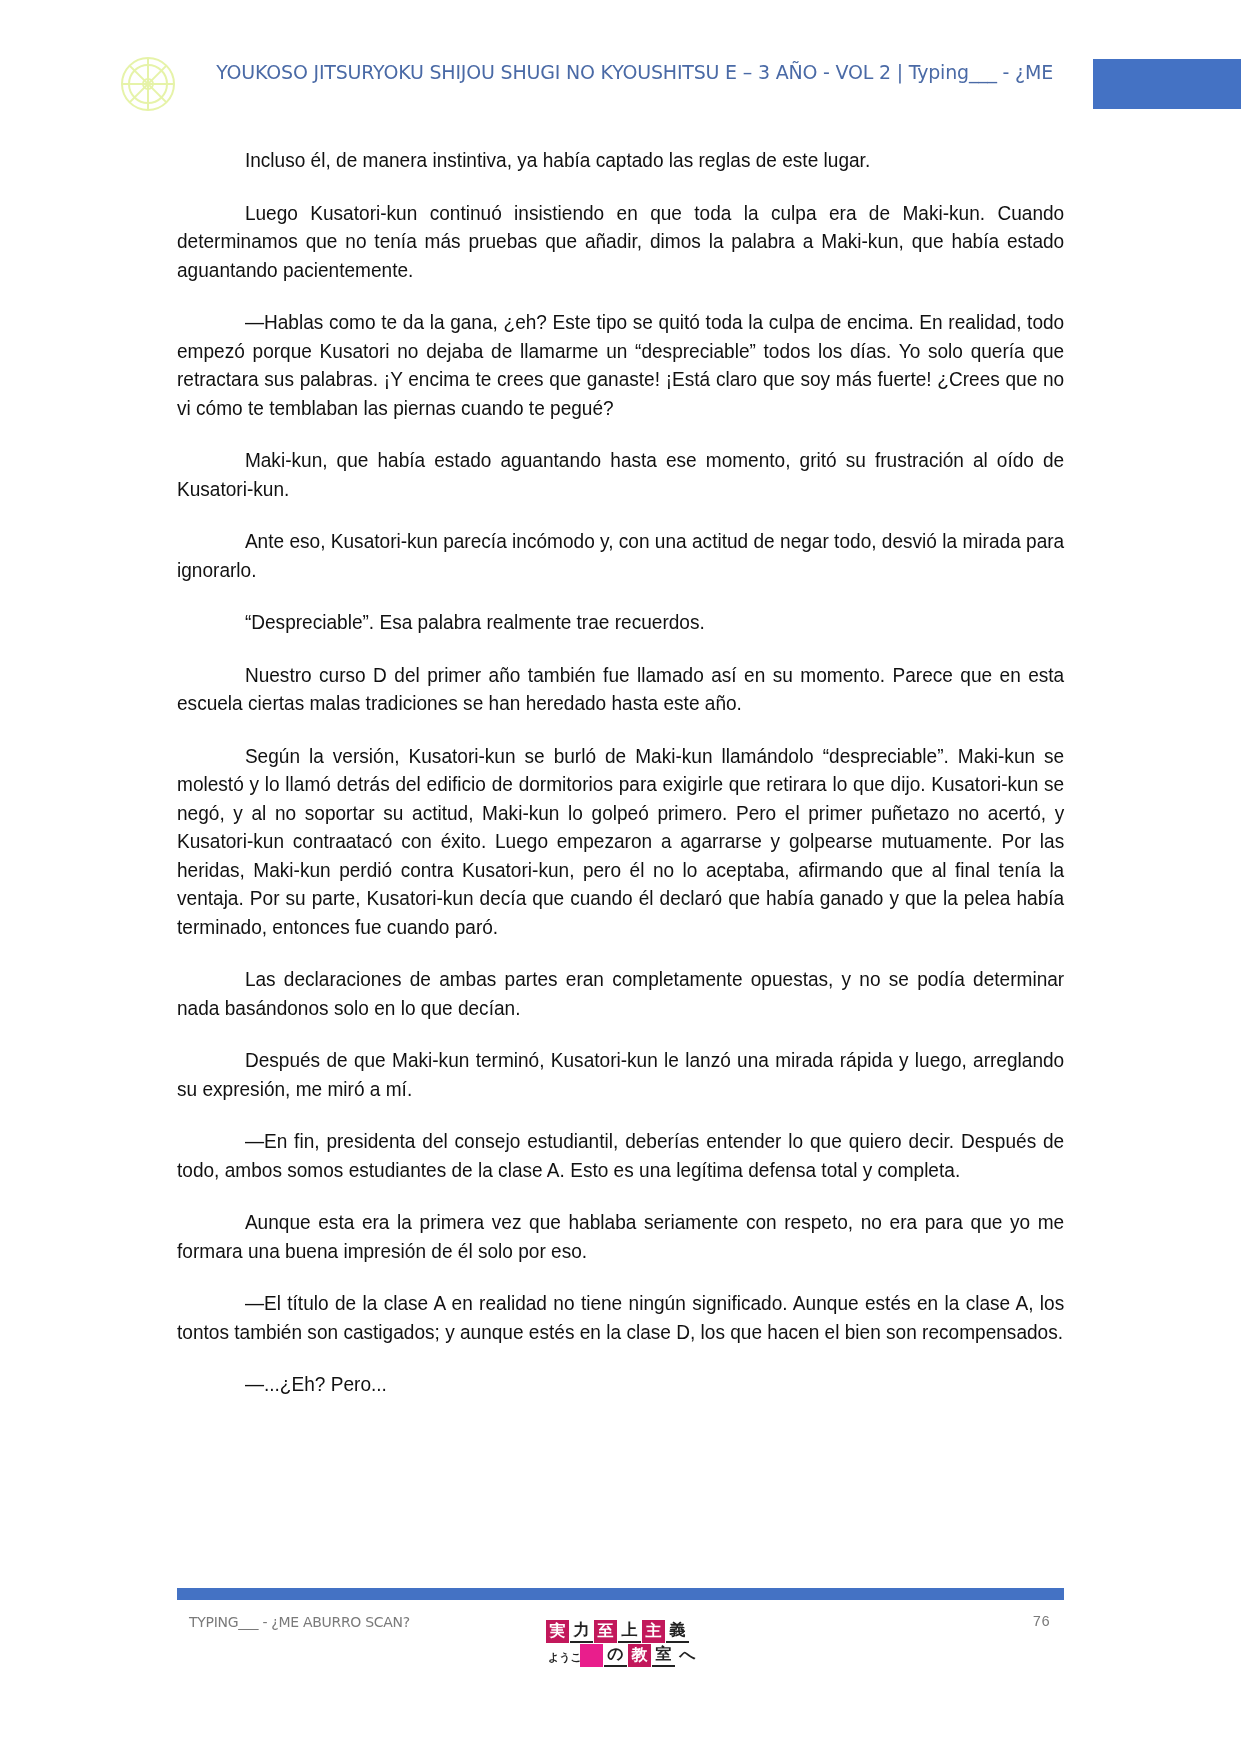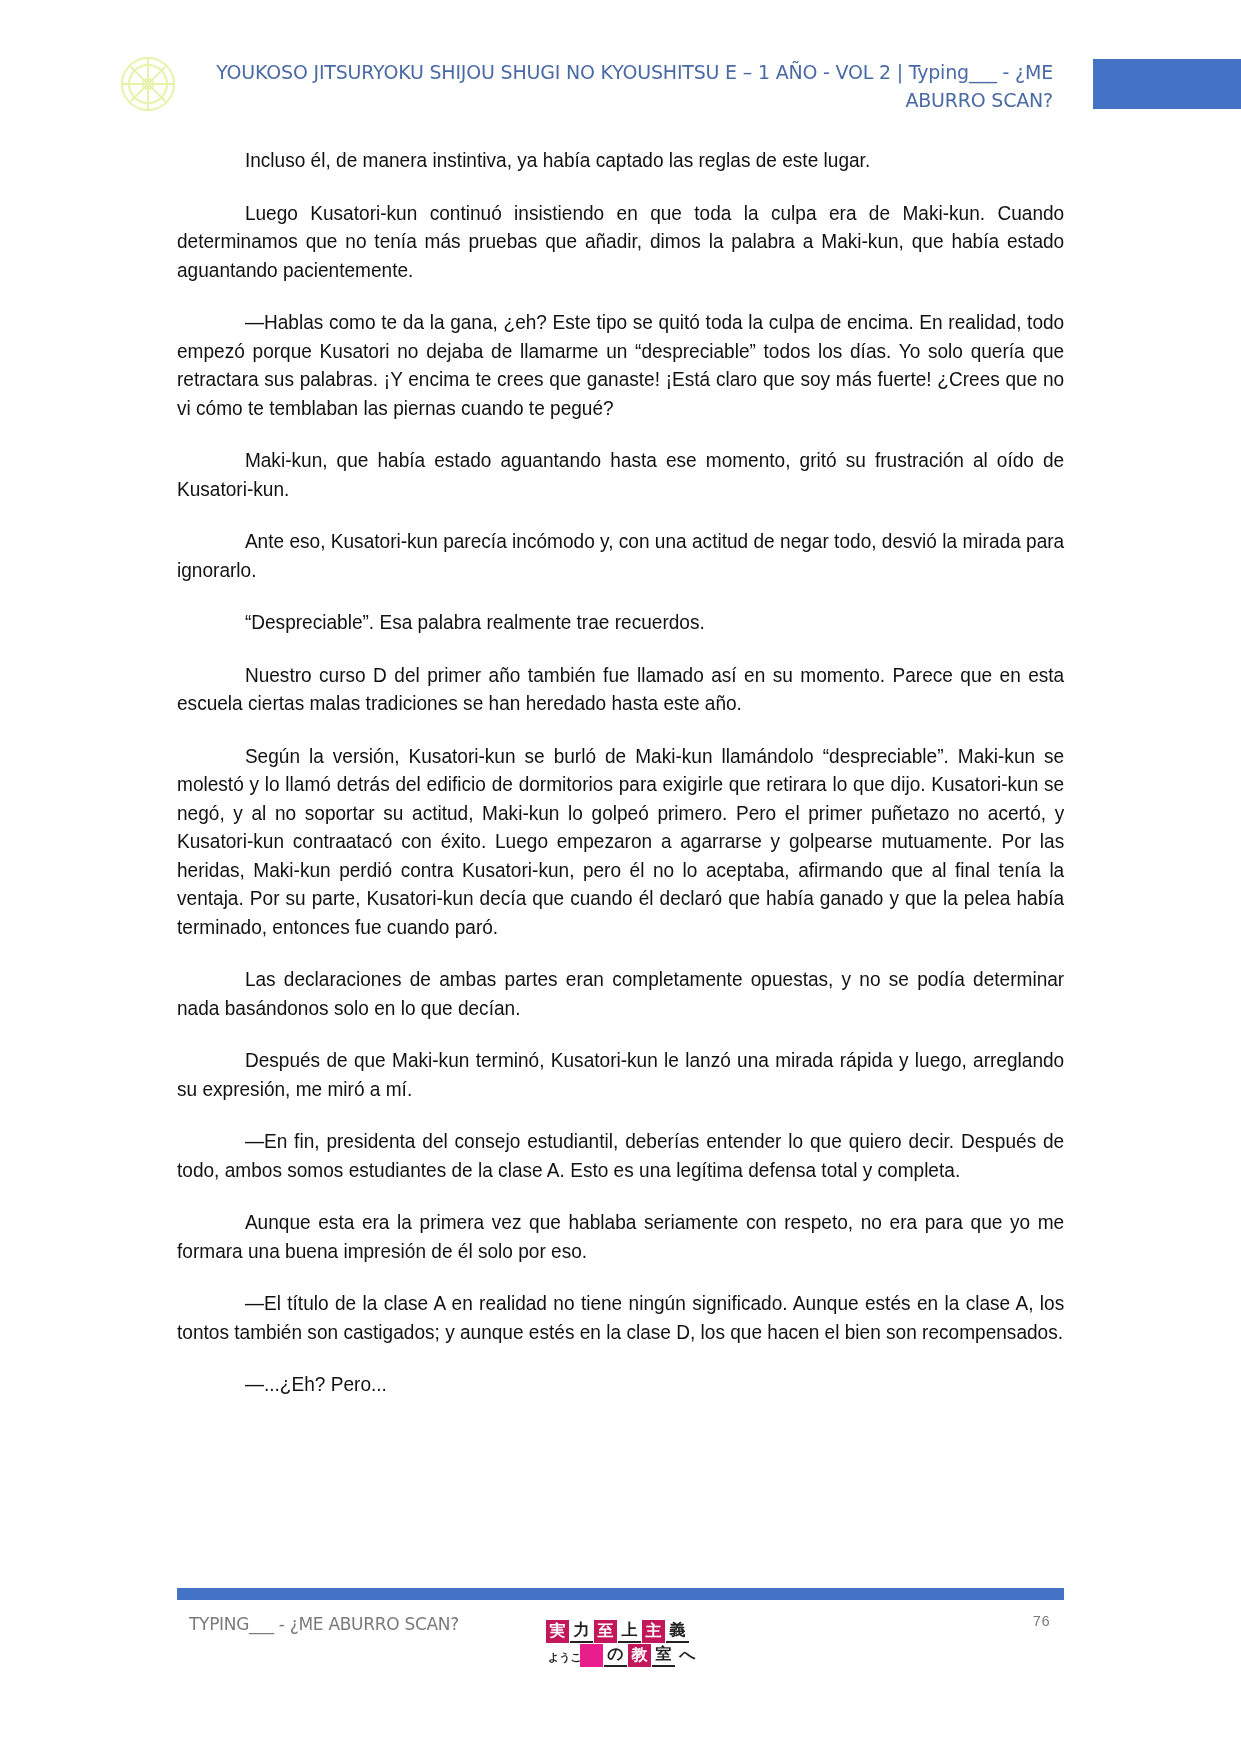--- a/index.html
+++ b/index.html
@@ -30,21 +30,21 @@
     .body-text p {
       text-align: justify; text-indent: 73px; margin-bottom: 24px;
     }
 
     .footer-bar {
       position: absolute; left: 177px; top: 1588px; width: 887px; height: 12px;
       background: #4472c4;
     }
     .footer-left {
       position: absolute; left: 189px; top: 1614px;
-      color: #7a7a7a; font-family: "DejaVu Sans", sans-serif; font-size: 17px;
+      color: #7a7a7a; font-family: "DejaVu Sans", sans-serif; font-size: 14px;
       letter-spacing: -0.3px;
     }
     .footer-page {
       position: absolute; left: 1010px; top: 1614px; width: 40px; text-align: right;
       color: #7a7a7a; font-family: Liberation Mono, monospace; font-size: 14.5px;
     }
     .footer-logo {
       position: absolute; left: 546px; top: 1606px; width: 150px; height: 70px;
     }
     .fl-top { position: absolute; left: 2px; top: 0; font-size: 11px; font-weight: bold; color: #222; font-family: "DejaVu Sans", sans-serif; margin-top: 44px; }
@@ -70,22 +70,21 @@
       <circle cx="28" cy="28" r="19"></circle>
       <circle cx="28" cy="28" r="5"></circle>
       <line x1="28" y1="2" x2="28" y2="54"></line>
       <line x1="2" y1="28" x2="54" y2="28"></line>
       <line x1="9.6" y1="9.6" x2="46.4" y2="46.4"></line>
       <line x1="46.4" y1="9.6" x2="9.6" y2="46.4"></line>
     </g>
   </svg>
 </div>
 <div class="header-title">
-  <div>YOUKOSO JITSURYOKU SHIJOU SHUGI NO KYOUSHITSU E – 1 AÑO - VOL 2 | Typing___ - ¿ME</div>
-  <div>ABURRO SCAN?</div>
+  <div>YOUKOSO JITSURYOKU SHIJOU SHUGI NO KYOUSHITSU E – 3 AÑO - VOL 2 | Typing___ - ¿ME</div>
 </div>
 <div class="header-accent"></div>
 
 <div class="body-text">
   <p>Incluso él, de manera instintiva, ya había captado las reglas de este lugar.</p>
   <p>Luego Kusatori-kun continuó insistiendo en que toda la culpa era de Maki-kun. Cuando determinamos que no tenía más pruebas que añadir, dimos la palabra a Maki-kun, que había estado aguantando pacientemente.</p>
   <p>—Hablas como te da la gana, ¿eh? Este tipo se quitó toda la culpa de encima. En realidad, todo empezó porque Kusatori no dejaba de llamarme un “despreciable” todos los días. Yo solo quería que retractara sus palabras. ¡Y encima te crees que ganaste! ¡Está claro que soy más fuerte! ¿Crees que no vi cómo te temblaban las piernas cuando te pegué?</p>
   <p>Maki-kun, que había estado aguantando hasta ese momento, gritó su frustración al oído de Kusatori-kun.</p>
   <p>Ante eso, Kusatori-kun parecía incómodo y, con una actitud de negar todo, desvió la mirada para ignorarlo.</p>
   <p>“Despreciable”. Esa palabra realmente trae recuerdos.</p>

